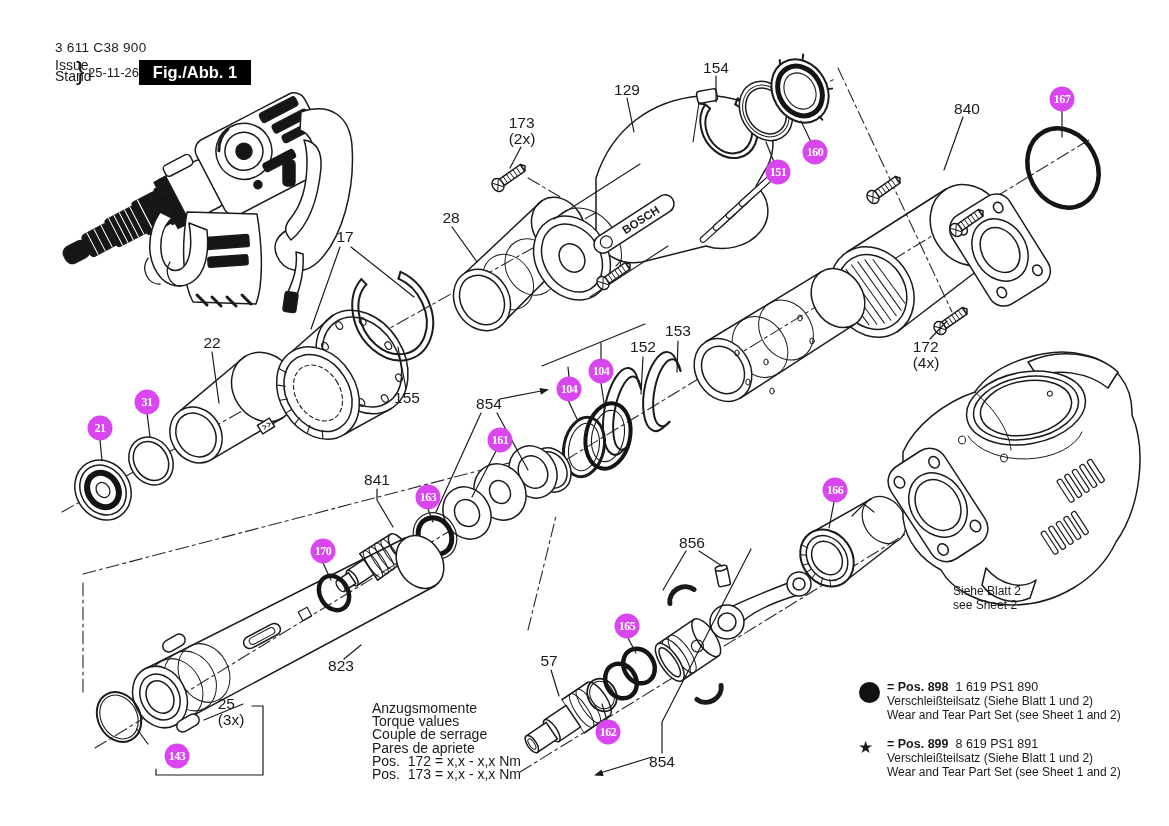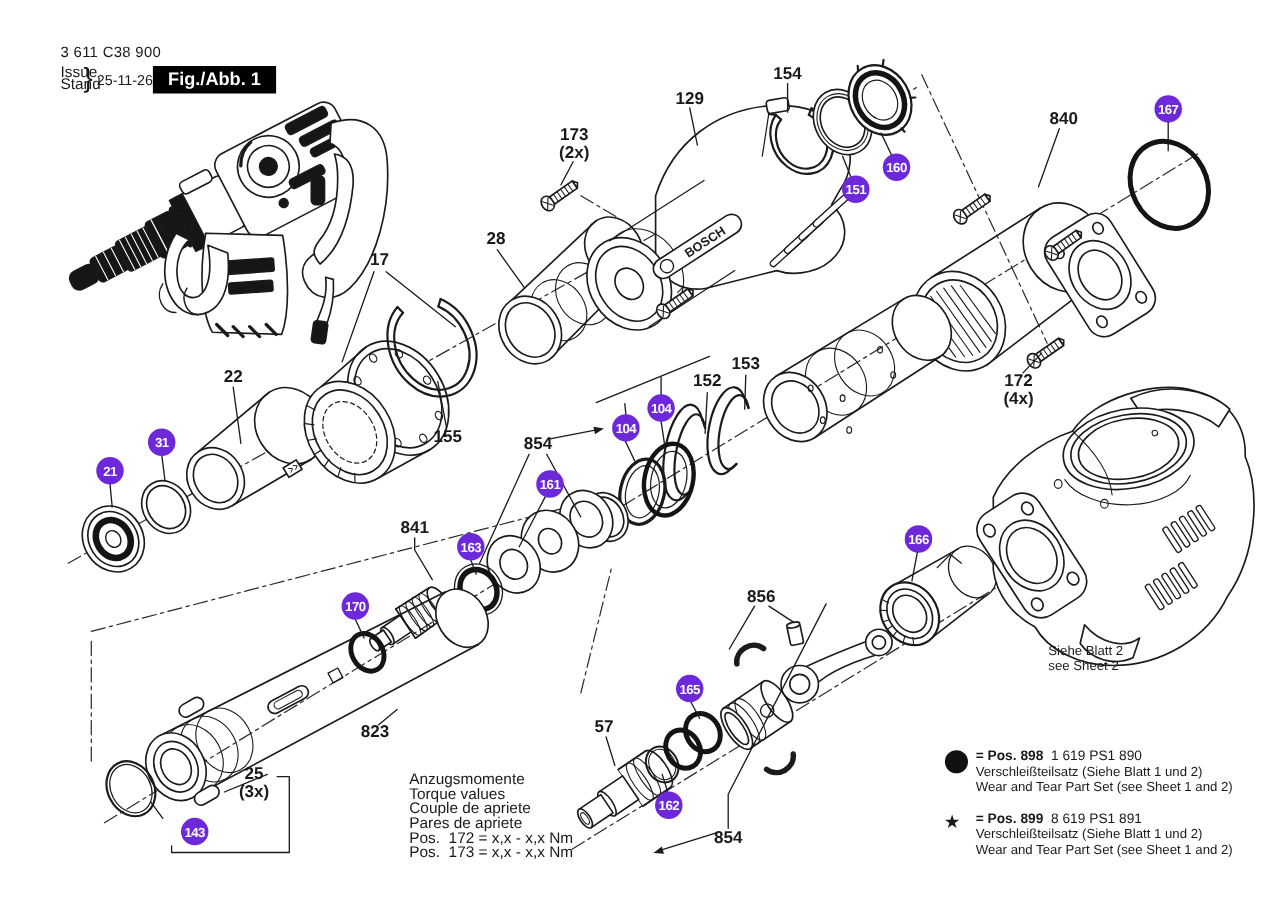--- a/index.html
+++ b/index.html
@@ -6,25 +6,25 @@
   .stage{position:relative;width:1169px;height:826px;background:#fff;overflow:hidden;
          font-family:"Liberation Sans",sans-serif;color:#1a1a1a;}
   .stage svg{position:absolute;left:0;top:0;}
   .titleblock{position:absolute;left:55px;top:40px;}
   .partnum{font-size:13.5px;letter-spacing:.3px;}
   .issue{position:absolute;left:0px;top:20px;font-size:14px;line-height:10.5px;}
   .brace{position:absolute;left:21px;top:17px;font-size:25px;font-weight:400;}
   .issuedate{position:absolute;left:33px;top:25px;font-size:13px;}
   .figbox{position:absolute;left:84px;top:20px;width:112px;height:25px;background:#000;color:#fff;
           font-weight:700;font-size:16.5px;display:flex;align-items:center;justify-content:center;}
-  .callout{position:absolute;transform:translate(-50%,-50%);font-weight:700;font-size:15.5px;
-           line-height:1.02;text-align:center;white-space:nowrap;}
+  .callout{position:absolute;transform:translate(-50%,-50%);font-weight:400;font-size:15.5px;
+           line-height:1.02;text-align:left;white-space:nowrap;}
   .wearmark{position:absolute;transform:translate(-50%,-50%);width:25px;height:25px;border-radius:50%;
-            background:#6d28d9;color:#fff;font-weight:700;font-size:12px;display:flex;align-items:center;
-            justify-content:center;letter-spacing:-.5px;}
+            background:#d946ef;color:#fff;font-weight:700;font-size:12px;display:flex;align-items:center;
+            justify-content:center;letter-spacing:-.5px;font-family:Liberation Serif, serif;}
   .note{position:absolute;font-size:14px;line-height:13.2px;white-space:pre;}
   .legend-sym-circle{position:absolute;width:21px;height:21px;border-radius:50%;background:#111;}
   .legend-sym-star{position:absolute;font-size:17px;line-height:17px;}
   .legend-entry{position:absolute;font-size:12px;line-height:14.2px;white-space:nowrap;}
   .legend-entry .l1{font-size:12.5px;}
   .legend-entry .b{font-weight:700;}
 </style>
 </head>
 <body>
 
@@ -537,21 +537,21 @@
       <div class="wearmark" style="left: 428px; top: 497px;">163</div>
       <div class="wearmark" style="left: 147px; top: 402px;">31</div>
       <div class="wearmark" style="left: 100px; top: 428px;">21</div>
       <div class="wearmark" style="left: 323px; top: 551px;">170</div>
       <div class="wearmark" style="left: 167px; top: 756px; margin-left: 10px;">143</div>
       <div class="wearmark" style="left: 608px; top: 732px;">162</div>
       <div class="wearmark" style="left: 627px; top: 626px;">165</div>
       <div class="wearmark" style="left: 835px; top: 490px;">166</div>
     </div>
 
-<div class="note" style="left:372px;top:702px;"><div>Anzugsmomente</div><div>Torque values</div><div>Couple de apriete</div><div>Pares de apriete</div><div>Pos.  172 = x,x - x,x Nm</div><div>Pos.  173 = x,x - x,x Nm</div></div>
+<div class="note" style="left:372px;top:702px;"><div>Anzugsmomente</div><div>Torque values</div><div>Couple de serrage</div><div>Pares de apriete</div><div>Pos.  172 = x,x - x,x Nm</div><div>Pos.  173 = x,x - x,x Nm</div></div>
 <div class="note" style="left:953px;top:584px;font-size:12px;line-height:14px;"><div>Siehe Blatt 2</div><div>see Sheet 2</div></div>
 
 <div class="legend-sym-circle" style="left:859px;top:682px;"></div>
 <div class="legend-entry" style="left:887px;top:680px;">
   <div class="l1"><span class="b">= Pos. 898</span>&nbsp;&nbsp;<span>1 619 PS1 890</span></div>
   <div>Verschleißteilsatz (Siehe Blatt 1 und 2)</div>
   <div>Wear and Tear Part Set (see Sheet 1 and 2)</div>
 </div>
 <div class="legend-sym-star" style="left:858px;top:739px;">★</div>
 <div class="legend-entry" style="left:887px;top:737px;">

